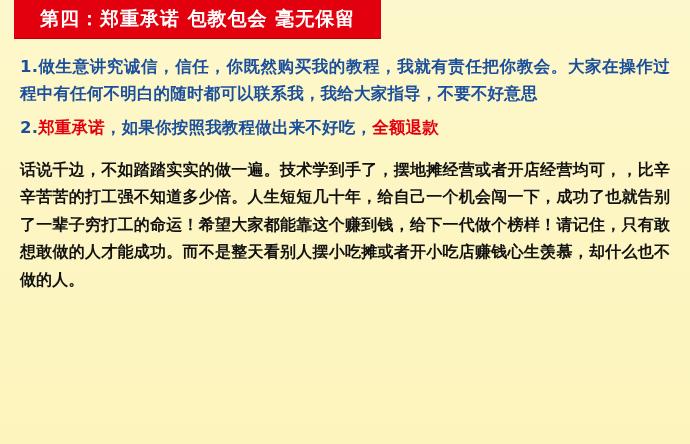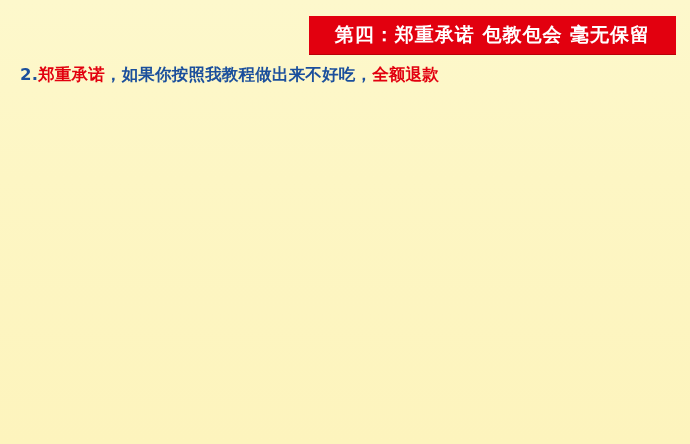--- a/index.html
+++ b/index.html
@@ -15,23 +15,22 @@
   }
   .page {
     position: relative;
     width: 690px;
     height: 444px;
     box-sizing: border-box;
     padding: 0 14px;
     background: linear-gradient(180deg, #fdf8cc 0%, #fdf6c4 40%, #fdf4bd 100%);
   }
   .banner-wrap {
-    padding-top: 16px;
     display: flex;
-    justify-content: flex-end;
+    justify-content: flex-start;
   }
   .banner {
     background: #e2000f;
     color: #ffffff;
     font-size: 19px;
     font-weight: bold;
     letter-spacing: 1px;
     padding: 7px 26px 8px 26px;
     line-height: 1.2;
     white-space: nowrap;
@@ -74,20 +73,24 @@
 <body>
 
 <div class="page">
 
   <div class="banner-wrap">
     <div class="banner">第四：郑重承诺 包教包会 毫无保留</div>
   </div>
 
   <div class="content">
 
+    <div class="para">
+      <span>1.</span><span>做生意讲究诚信，信任，你既然购买我的教程，我就有责任把你教会。大家在操作过程中有任何不明白的随时都可以联系我，我给大家指导，不要不好意思</span>
+    </div>
 
     <div class="para2">
       <span>2.</span><span class="red">郑重承诺</span><span>，如果你按照我教程做出来不好吃，</span><span class="red">全额退款</span>
     </div>
 
+    <div class="body-text">话说千边，不如踏踏实实的做一遍。技术学到手了，摆地摊经营或者开店经营均可，，比辛辛苦苦的打工强不知道多少倍。人生短短几十年，给自己一个机会闯一下，成功了也就告别了一辈子穷打工的命运！希望大家都能靠这个赚到钱，给下一代做个榜样！请记住，只有敢想敢做的人才能成功。而不是整天看别人摆小吃摊或者开小吃店赚钱心生羡慕，却什么也不做的人。</div>
 
   </div>
 </div>
 
 </body></html>

